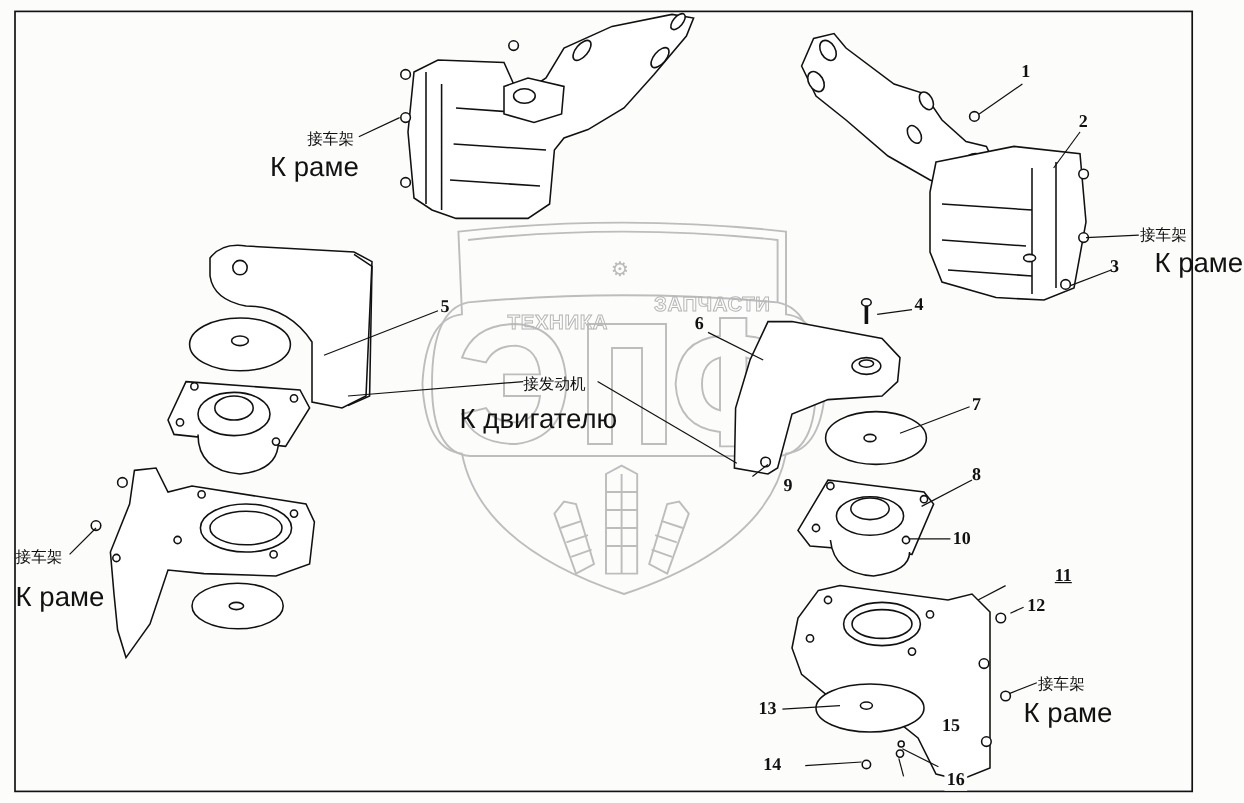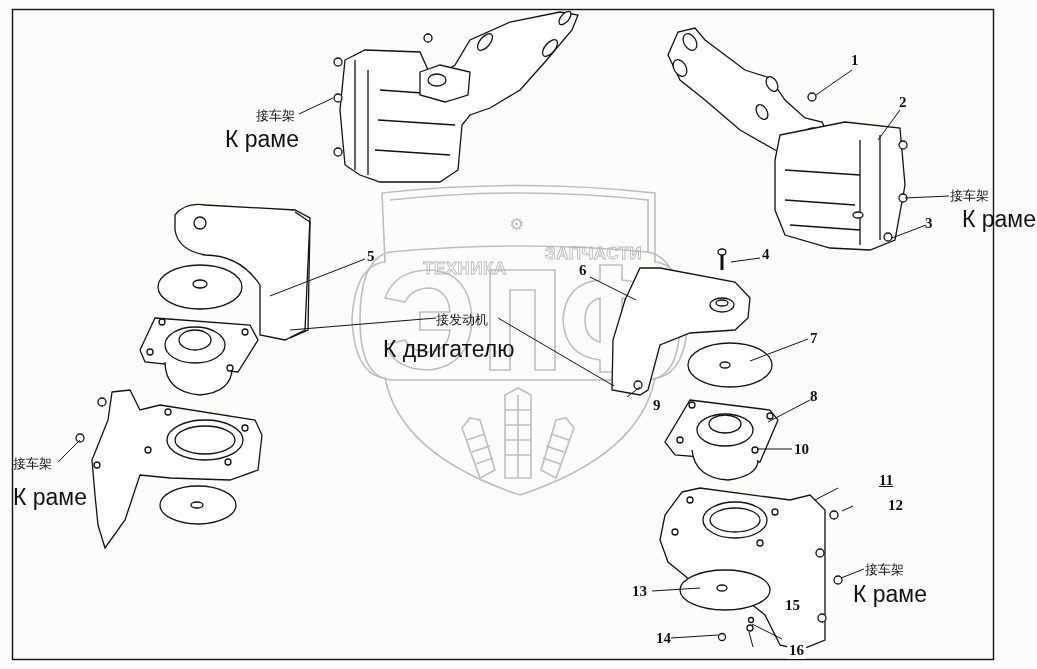--- a/index.html
+++ b/index.html
@@ -177,23 +177,23 @@
 <div class="lbl num" style="left:899px;top:94px;">2</div>
 <div class="lbl num" style="left:925px;top:215px;">3</div>
 <div class="lbl num" style="left:762px;top:246px;">4</div>
 <div class="lbl num" style="left:367px;top:248px;">5</div>
 <div class="lbl num" style="left:579px;top:262px;">6</div>
 <div class="lbl num" style="left:810px;top:330px;">7</div>
 <div class="lbl num" style="left:810px;top:388px;">8</div>
 <div class="lbl num" style="left:653px;top:397px;">9</div>
 <div class="lbl num" style="left:794px;top:441px;">10</div>
 <div class="lbl num" style="left:879px;top:472px;text-decoration:underline;">11</div>
-<div class="lbl num" style="left:888px;top:497px;">12</div>
+<div class="lbl num" style="left:856px;top:497px;">12</div>
 <div class="lbl num" style="left:632px;top:583px;">13</div>
-<div class="lbl num" style="left:656px;top:630px;">14</div>
+<div class="lbl num" style="left:636px;top:630px;">14</div>
 <div class="lbl num" style="left:785px;top:597px;">15</div>
 <div class="lbl num" style="left:748px;top:642px;background:#fcfdfb;padding:0 2px;margin-left:39px;">16</div>
 
 
 <div class="lbl cn" style="left:256px;top:107px;">接车架</div>
 <div class="lbl ru" style="left:225px;top:126px;">К раме</div>
 
 <div class="lbl cn" style="left:950px;top:187px;">接车架</div>
 <div class="lbl ru" style="left:962px;top:206px;">К раме</div>
 

